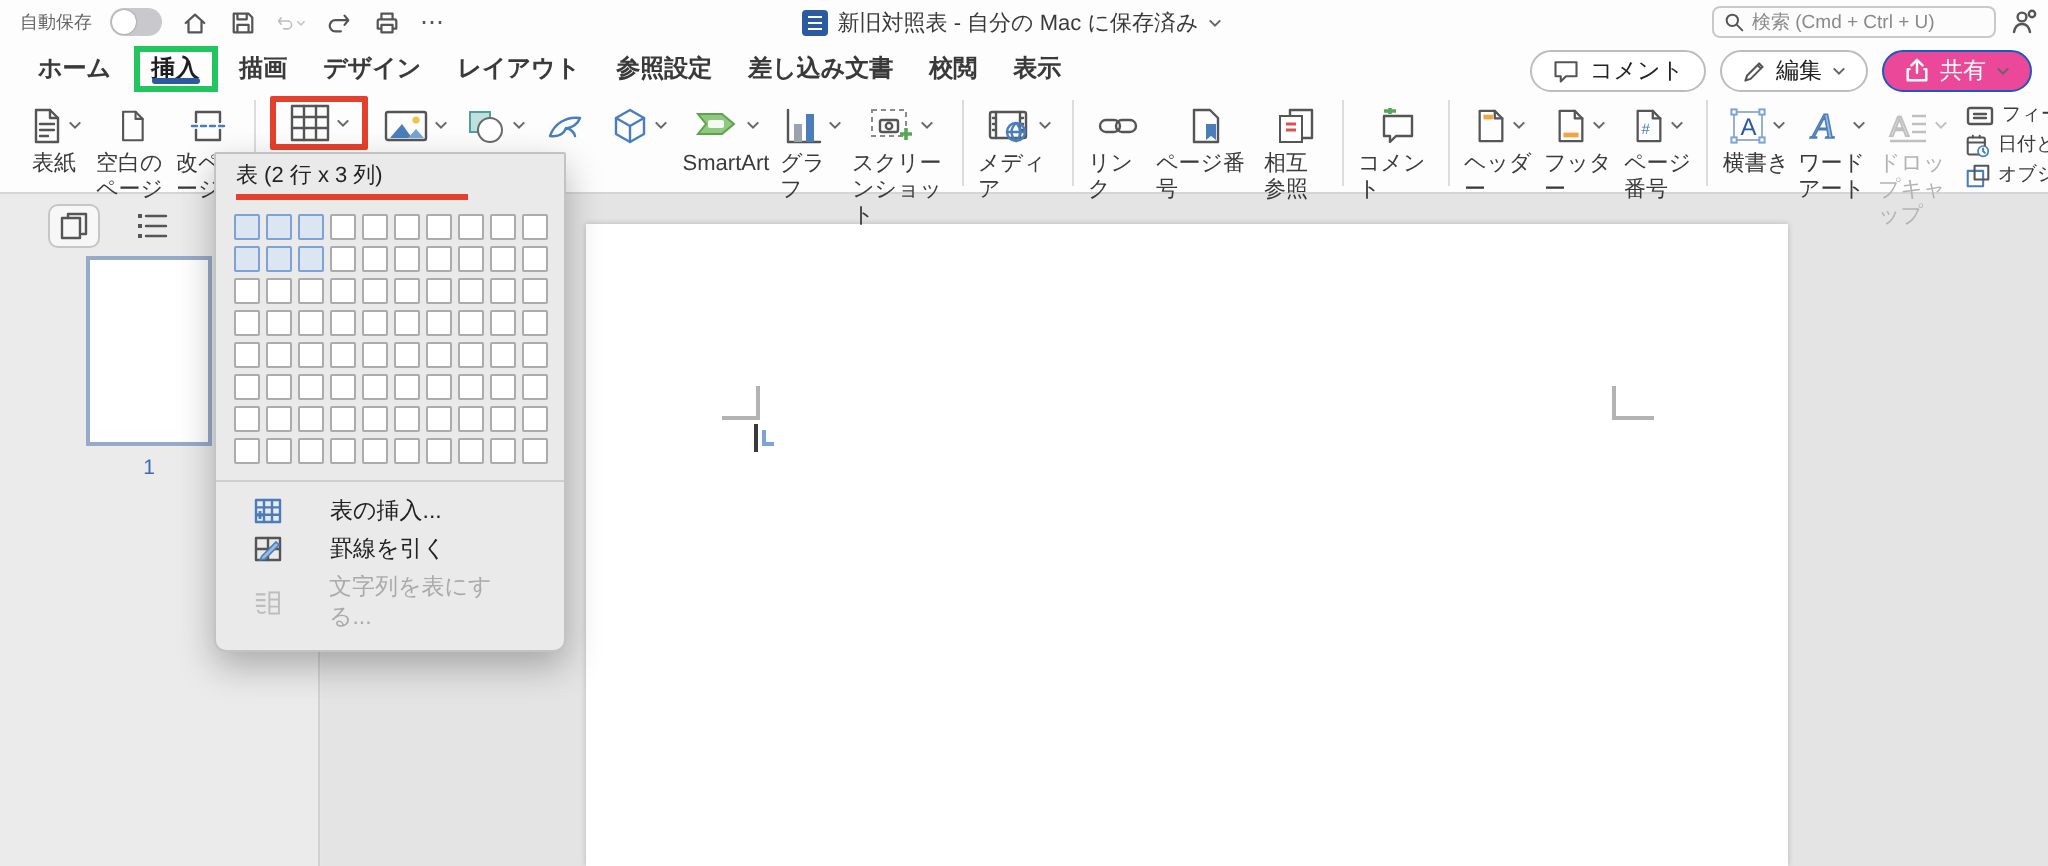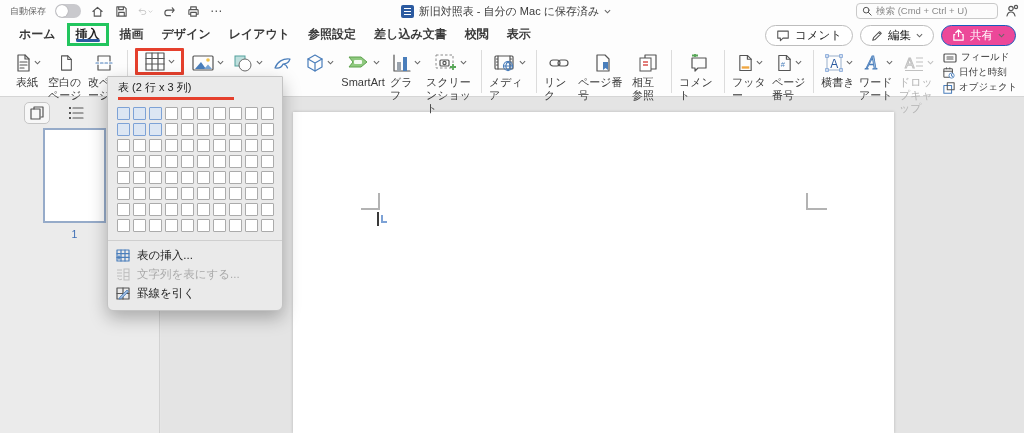--- a/index.html
+++ b/index.html
@@ -77,21 +77,21 @@
   .pmark { position:absolute; left:381px; top:215px; width:6px; height:8px; border-left:2px solid #7da2d6; border-bottom:2px solid #7da2d6; }
 
   
   .dropdown { position:absolute; left:107px; top:76px; width:176px; background:#eaeaea; border:1px solid #c3c3c3; border-radius:1px 1px 6px 6px; box-shadow:0 7px 18px rgba(0,0,0,.28); z-index:60; padding-bottom:7px; }
   .dd-header { font-size:11px; color:#222; padding:3px 0 0 10px; }
   .dd-underline { margin:2px 0 0 10px; width:116px; height:3px; background:#e5402d; }
   .dd-grid { margin:7px 0 0 9px; display:grid; grid-template-columns:repeat(10,13px); grid-auto-rows:13px; gap:3px; }
   .cell { background:#fff; border:1px solid #ababab; border-radius:1px; }
   .cell.sel { border-color:#7da2d6; background:#dce6f3; }
   .dd-sep { margin:8px 0 5px; border-top:1px solid #cfcfcf; }
-  .dd-item { display:flex; align-items:center; gap:7px; padding:2px 8px; font-size:11.5px; color:#222; }
+  .dd-item { display:flex; align-items:center; gap:24px; padding:2px 19px; font-size:11.5px; color:#222; }
   .dd-item.dis { color:#aaa; }
   .dd-item.dis svg * { stroke:#bdbdbd !important; fill:none !important; }
 </style>
 </head>
 <body>
 
 <div class="chrome">
 
   <div class="titlebar">
     <div class="tb-left">
@@ -386,20 +386,33 @@
               <path d="M8 4V1M5 2.5h6" stroke="#58a758" stroke-width="1.8"></path>
             </svg>
           </span>
         <span class="lbl">コメント</span>
       </div>
     </div>
 
     <div class="rdiv"></div>
 
     <div class="rgroup">
+      <div class="rbtn" style="width:40px">
+        <span class="icw">
+            <svg width="17" height="20" viewBox="0 0 18 20">
+              <path class="st" d="M3 2h8l4 4v12H3z"></path>
+              <path class="st" d="M11 2v4h4"></path>
+              <rect x="5" y="4" width="5" height="2.5" fill="#f0a640"></rect>
+            </svg>
+            <svg class="chev" viewBox="0 0 8 5">
+              <path d="M1 1l3 3 3-3"></path>
+            </svg>
+          </span>
+        <span class="lbl">ヘッダー</span>
+      </div>
       <div class="rbtn" style="width:40px">
         <span class="icw">
             <svg width="17" height="20" viewBox="0 0 18 20">
               <path class="st" d="M3 2h8l4 4v12H3z"></path>
               <path class="st" d="M11 2v4h4"></path>
               <rect x="5" y="13.5" width="8" height="2.5" fill="#f0a640"></rect>
             </svg>
             <svg class="chev" viewBox="0 0 8 5">
               <path d="M1 1l3 3 3-3"></path>
             </svg>
@@ -617,30 +630,30 @@
     </div>
   <div class="dd-sep"></div>
   <div class="dd-item">
     <svg width="14" height="13" viewBox="0 0 14 13">
         <rect class="stb" x="1" y="1" width="12" height="11"></rect>
         <path class="stb" d="M1 4.7h12M1 8.4h12M5 1v11M9 1v11"></path>
         <path d="M3 6.5v4M1 8.5h4" stroke="#4a7ebb" stroke-width="1.4"></path>
       </svg>
     <span>表の挿入...</span>
   </div>
+  <div class="dd-item">
+    <svg width="14" height="13" viewBox="0 0 14 13">
+        <rect class="st" x="1" y="1" width="12" height="11"></rect>
+        <path class="st" d="M1 6.5h12M7 1v11"></path>
+        <path d="M4 10L11 3l1.5 1.5L5.5 11.5 3 12z" fill="#9dbbdd" stroke="#4a7ebb" stroke-width=".8"></path>
+      </svg>
+    <span>罫線を引く</span>
+  </div>
   <div class="dd-item dis">
     <svg width="14" height="13" viewBox="0 0 14 13">
         <path d="M1 2h5M1 5h5M1 8h5" stroke="#bdbdbd" stroke-width="1.2"></path>
         <rect x="8" y="1" width="5" height="11" fill="none" stroke="#bdbdbd"></rect>
         <path d="M8 4.7h5M8 8.4h5" stroke="#bdbdbd"></path>
         <path d="M2 10c0 2 3 2 4 1" stroke="#bdbdbd" fill="none"></path>
       </svg>
     <span>文字列を表にする...</span>
   </div>
-  <div class="dd-item">
-    <svg width="14" height="13" viewBox="0 0 14 13">
-        <rect class="st" x="1" y="1" width="12" height="11"></rect>
-        <path class="st" d="M1 6.5h12M7 1v11"></path>
-        <path d="M4 10L11 3l1.5 1.5L5.5 11.5 3 12z" fill="#9dbbdd" stroke="#4a7ebb" stroke-width=".8"></path>
-      </svg>
-    <span>罫線を引く</span>
-  </div>
 </div>
 
 </body></html>

